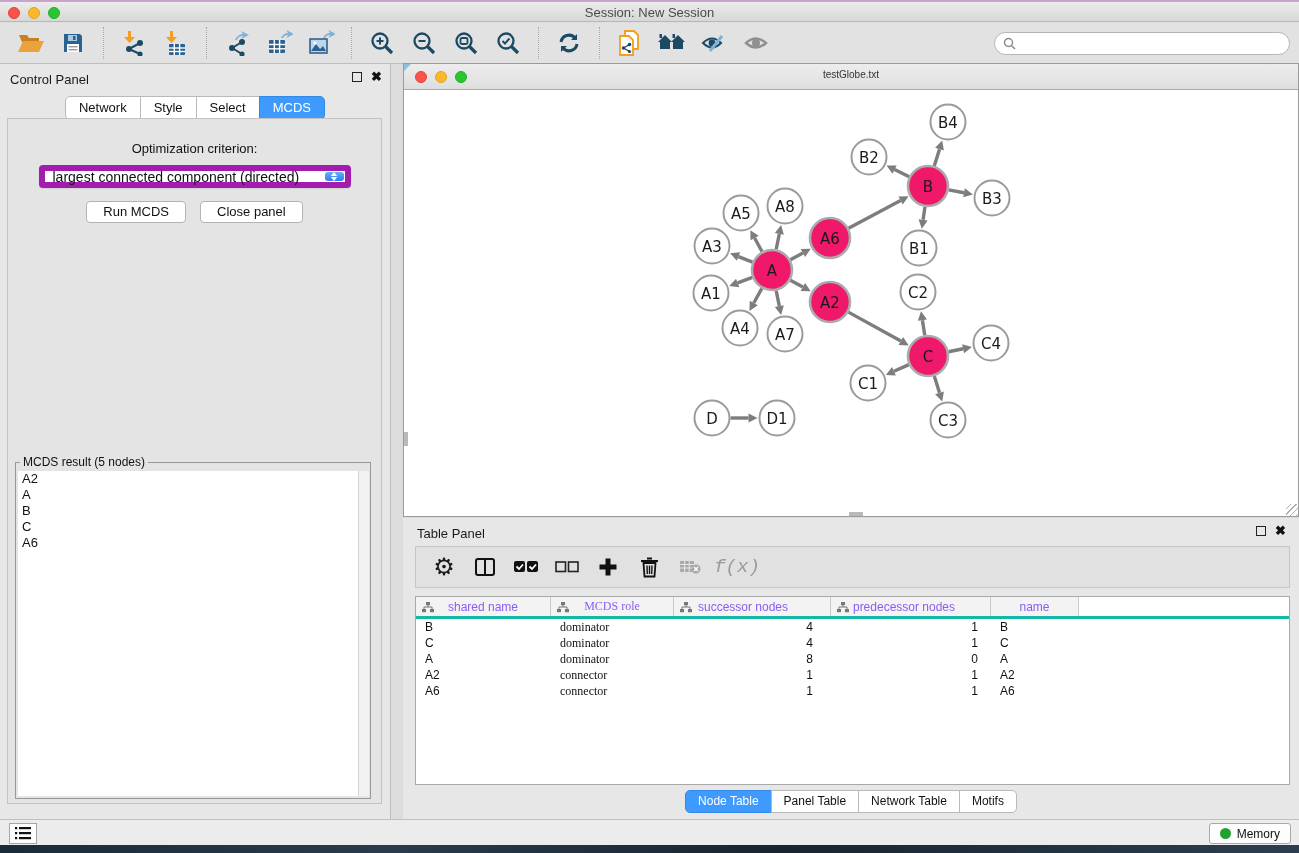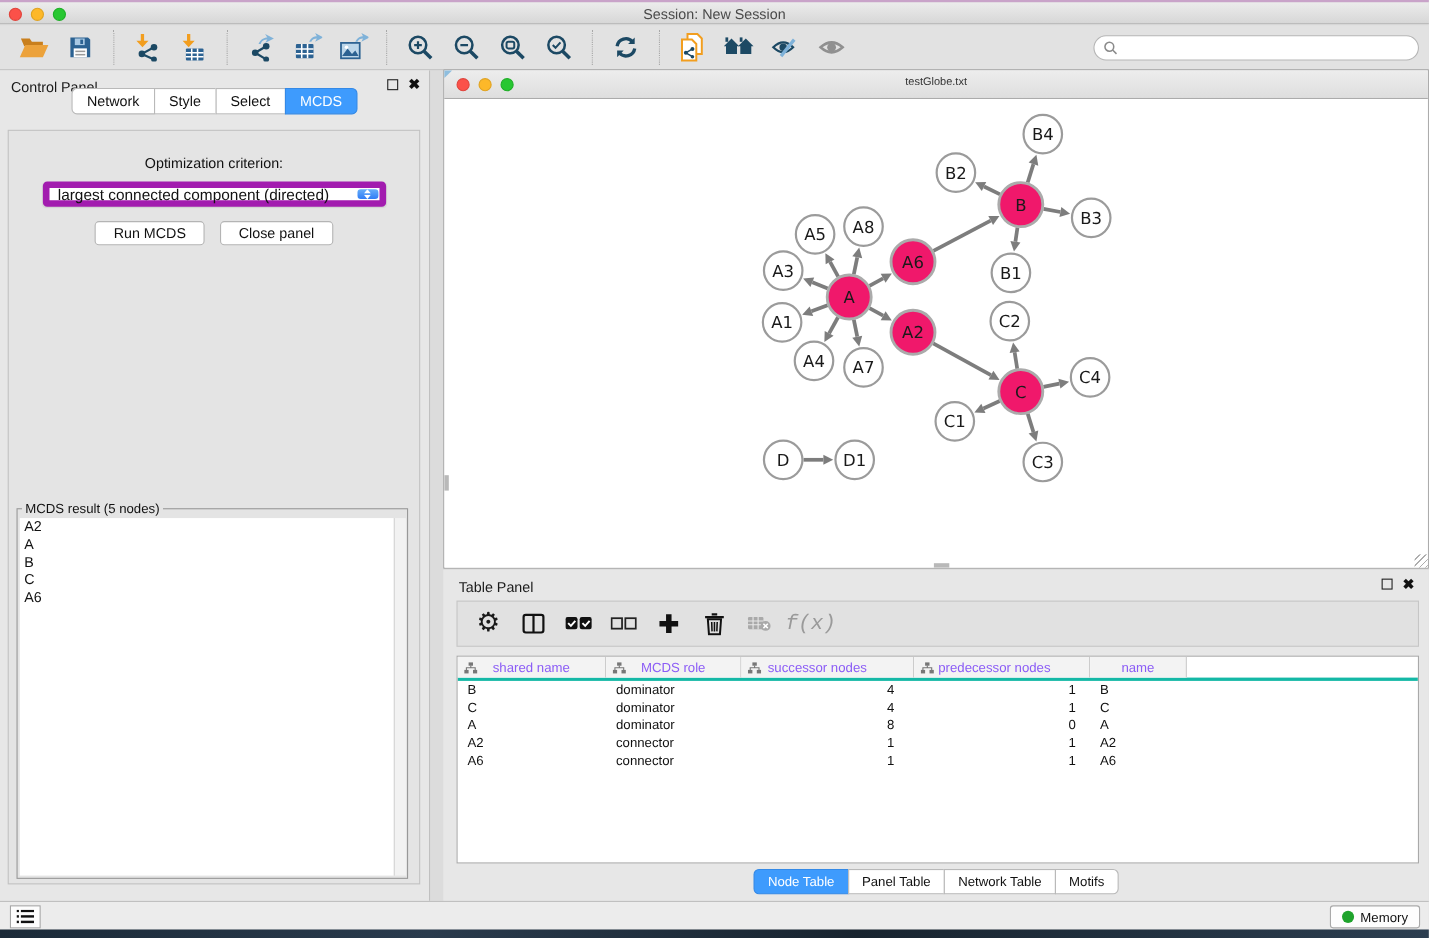--- a/index.html
+++ b/index.html
@@ -33,21 +33,21 @@
   
   .control-panel { position:absolute; left:0; top:0; width:391px; height:755px; background:#e7e7e7;
     border-right:1px solid #c0c0c0; }
   .panel-head { position:relative; height:28px; }
   .panel-title { position:absolute; left:10px; top:8px; font-size:13px; color:#1a1a1a; }
   .panel-btns { position:absolute; right:8px; top:8px; display:flex; gap:9px; align-items:center; }
   .float-glyph { width:10px; height:10px; border:1.5px solid #222; }
   .close-glyph { font-size:13px; font-weight:bold; color:#111; line-height:10px; }
 
   .seg-tabs { position:absolute; left:0; right:0; display:flex; justify-content:center; }
-  .cp-tabs { top:16px; }
+  .cp-tabs { top:32px; }
   .seg-tab { font-size:13px; color:#111; background:#fff; border:1px solid #b9b9b9;
     padding:3px 13px 4px; margin-left:-1px; }
   .seg-tab:first-child { border-radius:5px 0 0 5px; margin-left:0; }
   .seg-tab:last-child { border-radius:0 5px 5px 0; }
   .seg-tab.active { background:#3e9bfd; border-color:#3489e6; color:#fff; }
 
   .cp-inner { position:absolute; left:7px; right:8px; top:54px; bottom:15px;
     border:1px solid #c2c2c2; background:#e4e4e4; }
   .opt-label { text-align:center; margin-top:22px; font-size:13px; color:#111; }
   .dropdown { position:relative; margin:9px auto 0; width:312px; height:23px; background:#fff;
@@ -92,21 +92,21 @@
   .fx-label { font-family:Liberation Mono, monospace; font-style:italic; font-size:19px; color:#9a9a9a; }
 
   .data-table { position:absolute; left:12px; right:9px; top:78px; height:189px; background:#fff;
     border:1px solid #a9a9a9; overflow:hidden; }
   .dt-header { display:flex; height:22px; border-bottom:3px solid #14b8a6; font-size:12px; color:#8b5cf6; }
   .dt-hcell { display:flex; align-items:center; justify-content:center; gap:6px;
     border-right:1px solid #ccc; background:#f3f3f3; position:relative; }
   .dt-hcell .tree-ico { position:absolute; left:6px; top:5px; }
   .dt-row { display:flex; height:16px; font-size:12px; color:#111; }
   .dt-cell { padding:1px 6px 0 9px; white-space:nowrap; overflow:hidden; }
-  .col0 { width:135px; } .col1 { width:123px; } .col2 { width:157px; text-align:right; padding-right:18px; }
+  .col0 { width:135px; } .col1 { width:123px;font-family:Liberation Serif, serif; } .col2 { width:157px; text-align:right; padding-right:18px; }
   .col3 { width:160px; text-align:right; padding-right:13px; } .col4 { width:88px; }
 
   .tp-tabs { top:272px; }
   .tp-tabs .seg-tab { font-size:12px; padding:3px 12px 4px; }
 
   
   .statusbar { position:absolute; left:0; top:819px; width:1299px; height:26px; background:#ececec;
     border-top:1px solid #c0c0c0; }
   .list-btn { position:absolute; left:9px; top:3px; width:28px; height:21px; background:#fdfdfd;
     border:1px solid #a5a5a5; display:flex; align-items:center; justify-content:center; }

